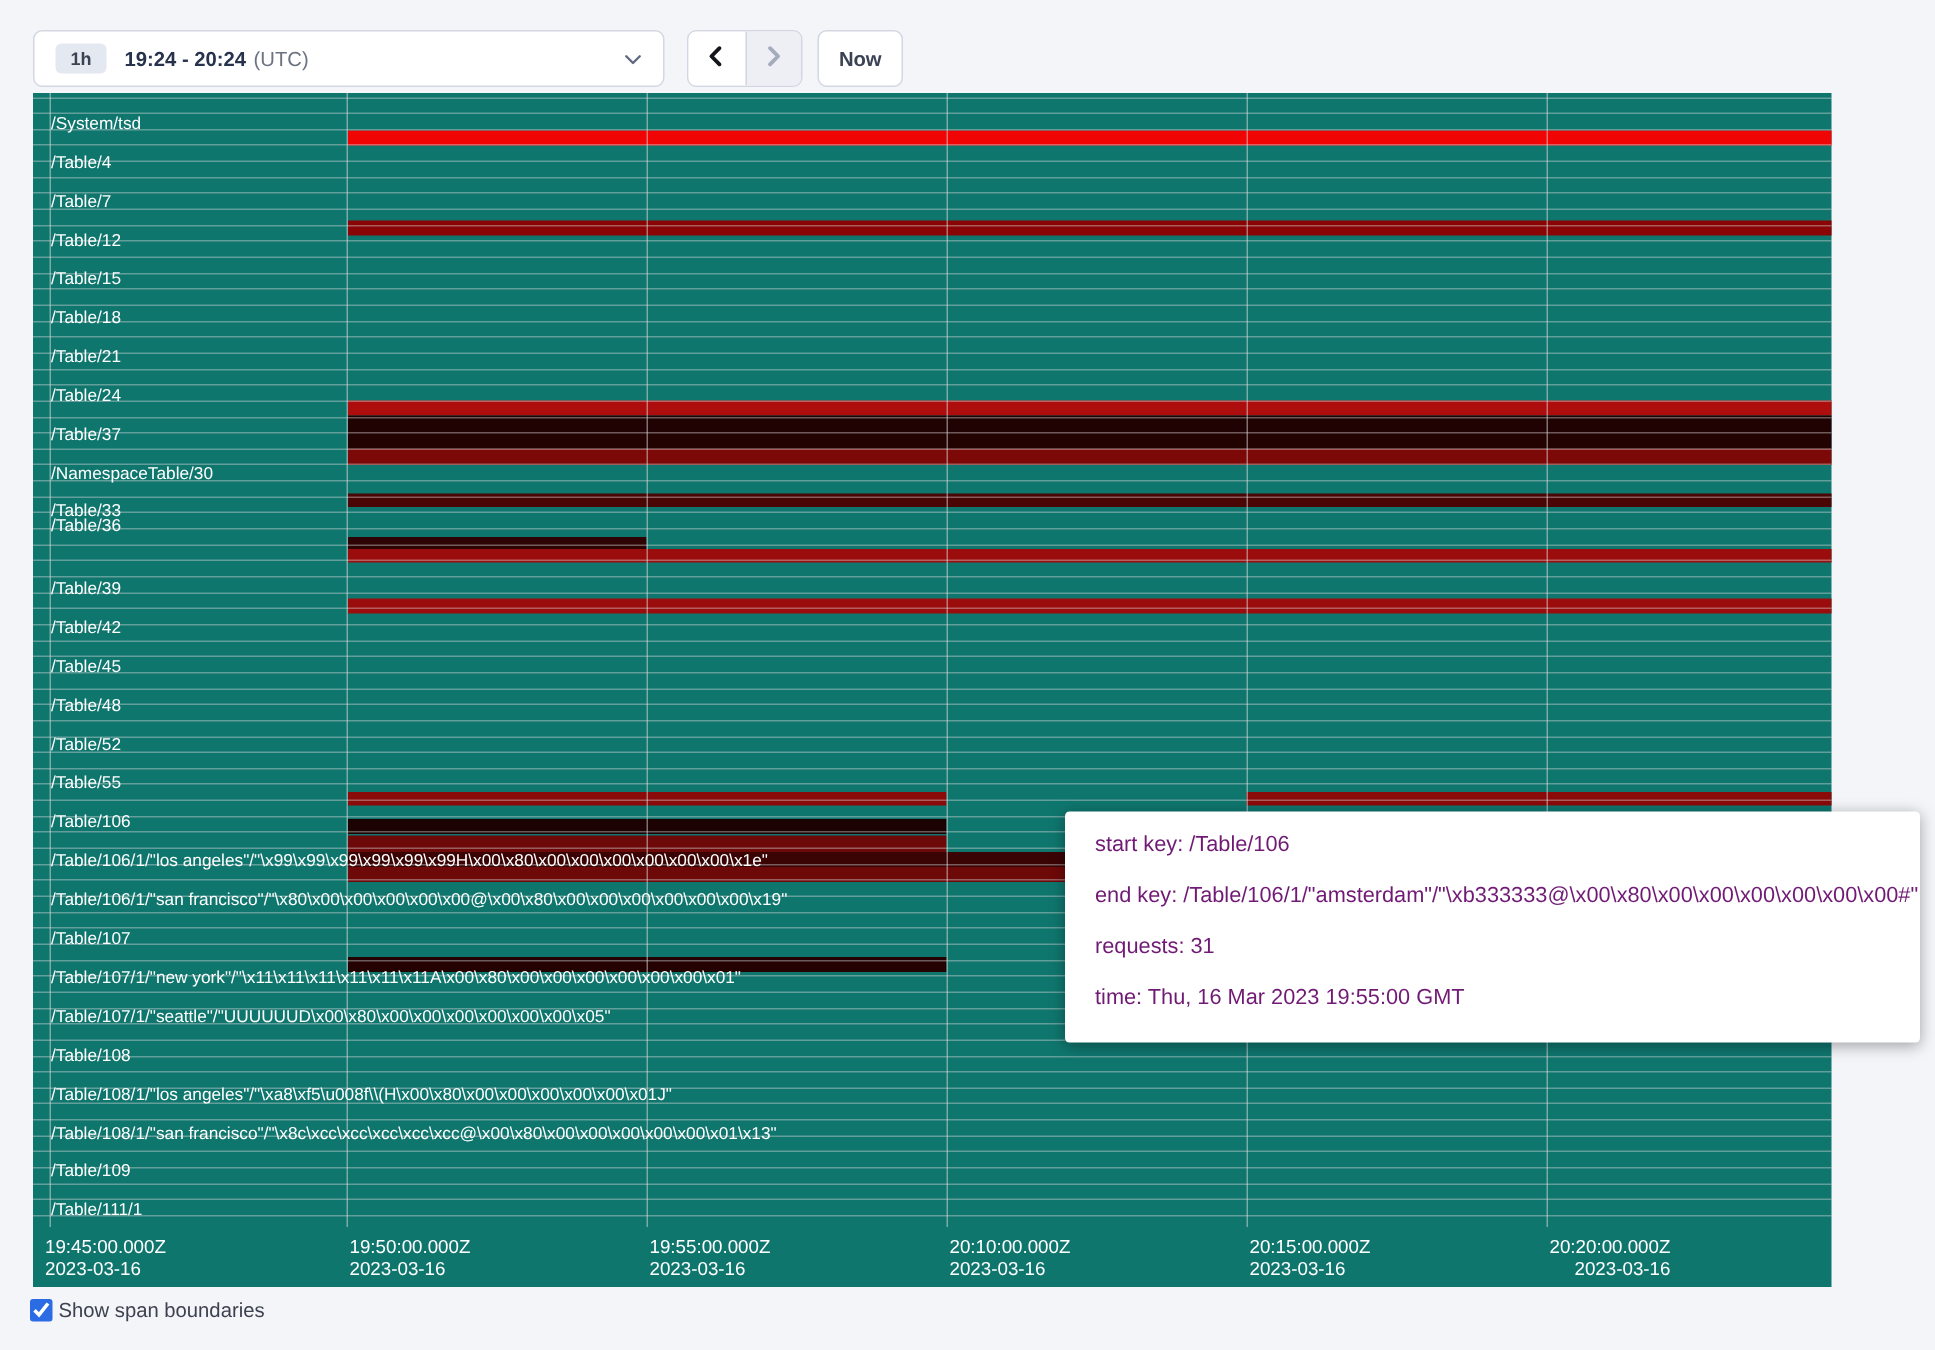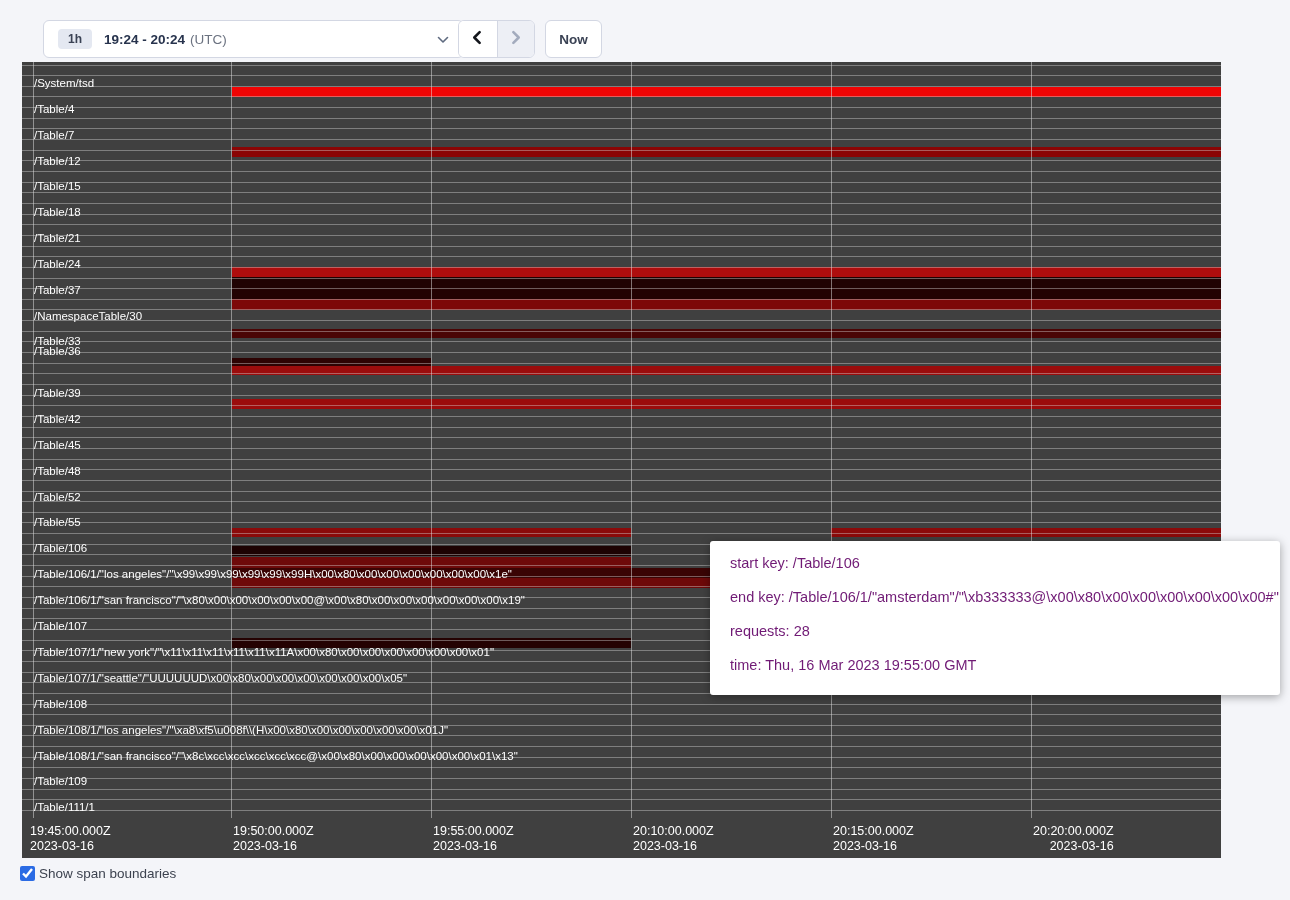--- a/index.html
+++ b/index.html
@@ -9,21 +9,21 @@
     font-family:"Liberation Sans",sans-serif;
     position:relative;overflow:hidden;
   }
   #app{position:absolute;inset:0;}
 
   
   .toolbar{position:absolute;left:0;top:0;width:100%;height:62px;}
   .range-select{
     position:absolute;left:22px;top:20px;width:421px;height:38px;
     background:#fff;border:1px solid #d3d7e3;border-radius:6px;
-    display:flex;align-items:center;box-sizing:border-box;cursor:pointer;margin-left:21px;
+    display:flex;align-items:center;box-sizing:border-box;cursor:pointer;
   }
   .duration-pill{
     margin-left:14px;background:#e4e8f1;border-radius:4px;
     padding:4px 10px;font-size:12px;font-weight:700;color:#3a4254;line-height:1;
   }
   .range-text{margin-left:12px;font-size:13.5px;font-weight:700;color:#27334d;}
   .range-tz{margin-left:5px;font-size:13.5px;color:#6b7280;}
   .select-chevron{
     margin-left:auto;margin-right:14px;color:#5f6b80;font-size:13px;line-height:1;
   }
@@ -40,21 +40,21 @@
   .now-btn{
     position:absolute;left:545px;top:20px;width:57px;height:38px;
     background:#fff;border:1px solid #d3d7e3;border-radius:6px;
     font-family:"Liberation Sans",sans-serif;font-size:13.5px;font-weight:700;color:#3a4254;
     cursor:pointer;
   }
 
   
   .heatmap{
     position:absolute;left:22px;top:62px;width:1199px;height:796px;
-    background:#404040;
+    background:#0f766e;
   }
   .band{position:absolute;}
   .hline{position:absolute;left:0;width:100%;height:1px;background:rgba(214,214,214,.42);}
   .vline{position:absolute;top:0;width:1px;height:756px;background:rgba(226,226,226,.5);}
   .row-label{
     position:absolute;left:12px;height:14px;line-height:14px;
     color:#fff;font-size:11.5px;white-space:nowrap;
   }
   .tick{position:absolute;top:762px;color:#fff;font-size:12.5px;line-height:15px;white-space:nowrap;}
   .tick .t{font-weight:400;display:block;}
@@ -259,21 +259,21 @@
       </div>
       <div class="tick" style="left: 1011px; text-align: right;">
         <span class="t">20:20:00.000Z</span>
         <span class="d">2023-03-16</span>
       </div>
     </div>
 
   <div class="tooltip">
     <div class="line">start key: /Table/106</div>
     <div class="line">end key: /Table/106/1/"amsterdam"/"\xb333333@\x00\x80\x00\x00\x00\x00\x00\x00#"</div>
-    <div class="line">requests: 28</div>
+    <div class="line">requests: 31</div>
     <div class="line">time: Thu, 16 Mar 2023 19:55:00 GMT</div>
   </div>
 
   <div class="boundaries-row">
     <input type="checkbox" id="spanBoundaries" checked="" style="">
     <label for="spanBoundaries">Show span boundaries</label>
   </div>
 
 </div>
 

